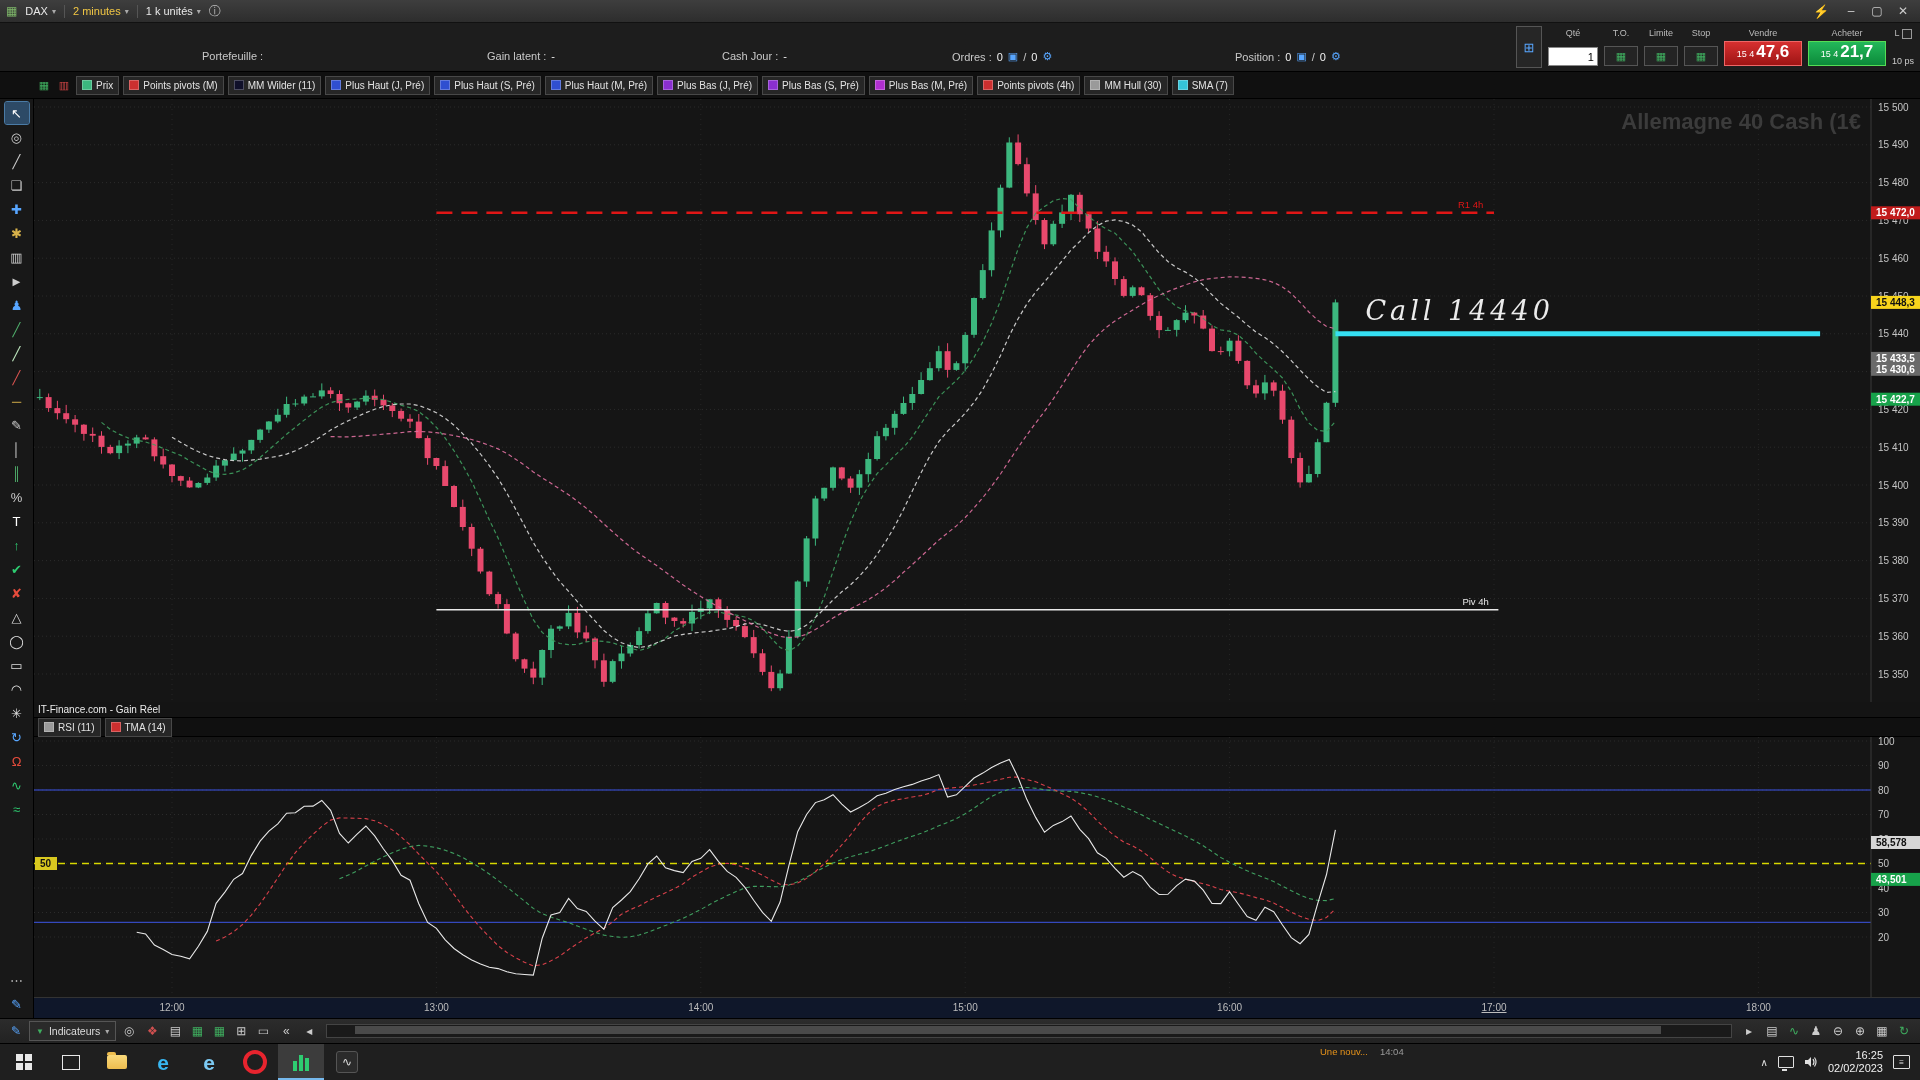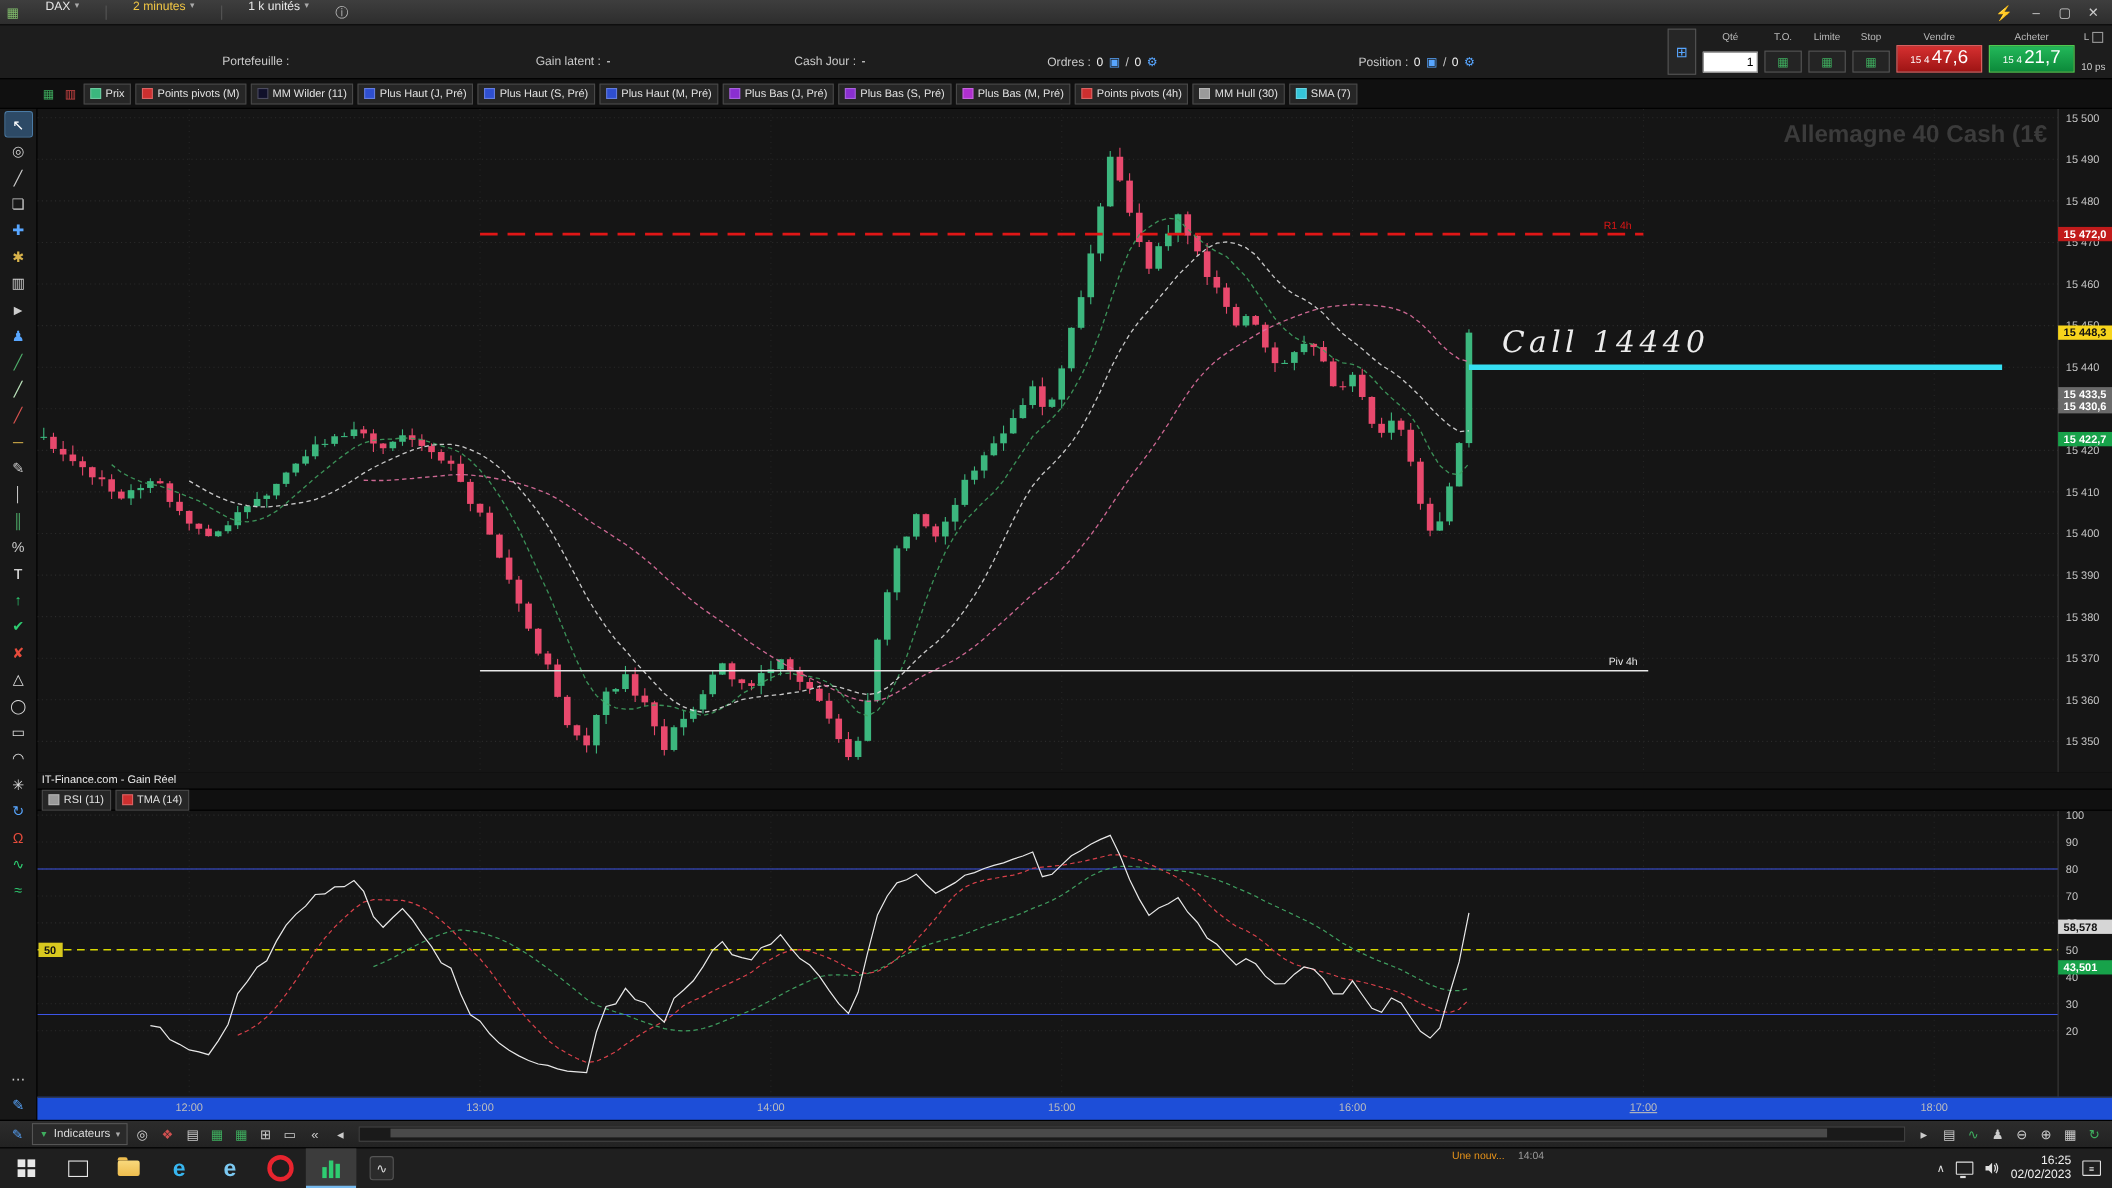--- a/index.html
+++ b/index.html
@@ -1,21 +1,21 @@
 <!DOCTYPE html>
 <html><head>
 <meta charset="utf-8">
 <style>
   html,body{margin:0;padding:0;}
   body{width:1920px;height:1080px;background:#000;font-family:"Liberation Sans",sans-serif;overflow:hidden;color:#ddd;}
   .app{display:flex;flex-direction:column;width:1920px;height:1080px;}
 
   
   .titlebar{height:22px;background:linear-gradient(#3e3e3e,#2d2d2d);display:flex;align-items:center;padding:0 4px;font-size:11px;color:#e8e8e8;border-bottom:1px solid #111;}
-  .tb-item{display:flex;gap:4px;padding:0 24px;height:100%;}
+  .tb-item{display:flex;align-items:center;gap:4px;padding:0 8px;height:100%;}
   .caret{font-size:8px;color:#aaa;}
   .tb-sep{width:1px;height:13px;background:#555;}
   .timeframe-txt{color:#f2c744;}
   .tb-appicon{color:#7fb96a;font-size:12px;padding-left:2px;}
   .info-ic{color:#bbb;font-size:12px;}
   .tb-right{margin-left:auto;display:flex;align-items:center;}
   .bolt{color:#9ef01a;font-size:13px;margin-right:8px;}
   .win-btn{width:26px;text-align:center;font-size:12px;color:#ccc;}
 
   
@@ -27,41 +27,41 @@
   .trade-panel{position:absolute;right:6px;top:3px;height:42px;display:flex;gap:6px;align-items:stretch;}
   .tp-tool{width:24px;border:1px solid #555;background:#262626;display:flex;align-items:center;justify-content:center;font-size:13px;}
   .tp-col{display:flex;flex-direction:column;align-items:center;justify-content:space-between;padding:2px 0;}
   .tp-head{font-size:9px;color:#bbb;white-space:nowrap;}
   .qty-input{width:42px;height:17px;background:#fff;color:#000;border:1px solid #888;font-size:11px;text-align:right;padding:0 3px;font-family:"Liberation Sans",sans-serif;}
   .tp-btn{width:32px;height:18px;border:1px solid #555;background:#242424;display:flex;align-items:center;justify-content:center;font-size:11px;color:#3fae5f;}
   .sell-btn,.buy-btn{width:76px;height:23px;display:flex;align-items:baseline;justify-content:center;gap:2px;color:#fff;cursor:pointer;}
   .sell-btn{background:linear-gradient(#d63030,#9e1414);border:1px solid #e66;}
   .buy-btn{background:linear-gradient(#23b85a,#0c8a3a);border:1px solid #5d5;}
   .px-small{font-size:9px;}
-  .px-big{font-size:17px;font-weight:normal;text-align:center;}
+  .px-big{font-size:17px;font-weight:bold;text-align:center;}
   .mini-box{display:inline-block;width:8px;height:8px;border:1px solid #999;background:#222;vertical-align:middle;}
   .tp-ps{font-size:9px;color:#ccc;}
 
   
   .legend-bar{height:26px;background:#101010;display:flex;align-items:center;gap:4px;padding:0 4px 0 36px;border-bottom:1px solid #000;}
   .legend-ic{width:16px;height:16px;display:flex;align-items:center;justify-content:center;font-size:11px;}
   .chip{display:flex;align-items:center;gap:4px;height:17px;padding:0 5px;background:#262626;border:1px solid #484848;font-size:10px;color:#e2e2e2;white-space:nowrap;}
   .chip .sq{width:8px;height:8px;border:1px solid rgba(255,255,255,.25);display:inline-block;}
 
   
   .charts-row{flex:1;display:flex;min-height:0;}
   .left-toolbar{width:33px;background:#181818;border-right:1px solid #000;display:flex;flex-direction:column;align-items:center;padding:3px 0;gap:2px;}
   .tool{width:24px;height:22px;display:flex;align-items:center;justify-content:center;font-size:13px;border-radius:2px;}
   .tool.active{background:#2d4a66;outline:1px solid #4a7ba6;}
   .tool.bottom1{margin-top:auto;}
   .chart-stack{flex:1;display:flex;flex-direction:column;min-width:0;position:relative;}
   #main-svg,#lower-svg{display:block;}
   .credit-row{height:16px;background:#141414;font-size:10px;color:#ececec;display:flex;align-items:center;padding-left:4px;}
   .lower-legend{height:18px;background:#101010;display:flex;gap:4px;align-items:center;padding-left:4px;border-top:1px solid #000;border-bottom:1px solid #000;}
-  .time-axis{height:20px;background:#1d4ed8;position:relative;border-top:1px solid #333;font-size:10px;color:#bdbdbd;}
+  .time-axis{height:20px;background:#0f172a;position:relative;border-top:1px solid #333;font-size:10px;color:#bdbdbd;}
   .time-axis span{position:absolute;top:4px;transform:translateX(-50%);}
 
   .axlbl{font-family:"Liberation Sans",sans-serif;font-size:10px;fill:#c4c4c4;}
   .bdg{font-family:"Liberation Sans",sans-serif;font-size:10px;font-weight:bold;}
   .lvlbl{font-size:9.5px;font-family:"Liberation Sans",sans-serif;}
   .wmark{font-size:22px;font-weight:bold;fill:#3b3b3b;font-family:"Liberation Sans",sans-serif;}
   .calllbl{font-family:"DejaVu Serif",serif;font-style:italic;font-size:27px;fill:#ececec;letter-spacing:4px;}
 
   
   .bottom-bar{height:24px;background:linear-gradient(#2c2c2c,#222);display:flex;align-items:center;gap:3px;padding:0 6px;border-top:1px solid #000;font-size:11px;}

